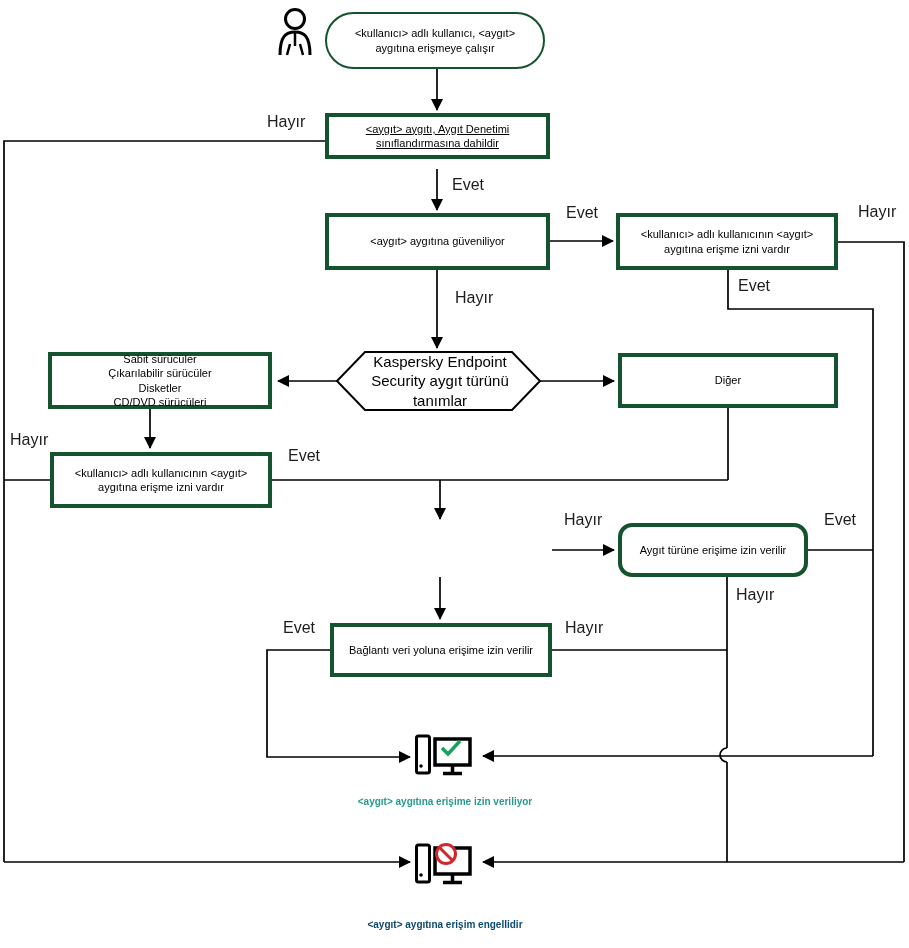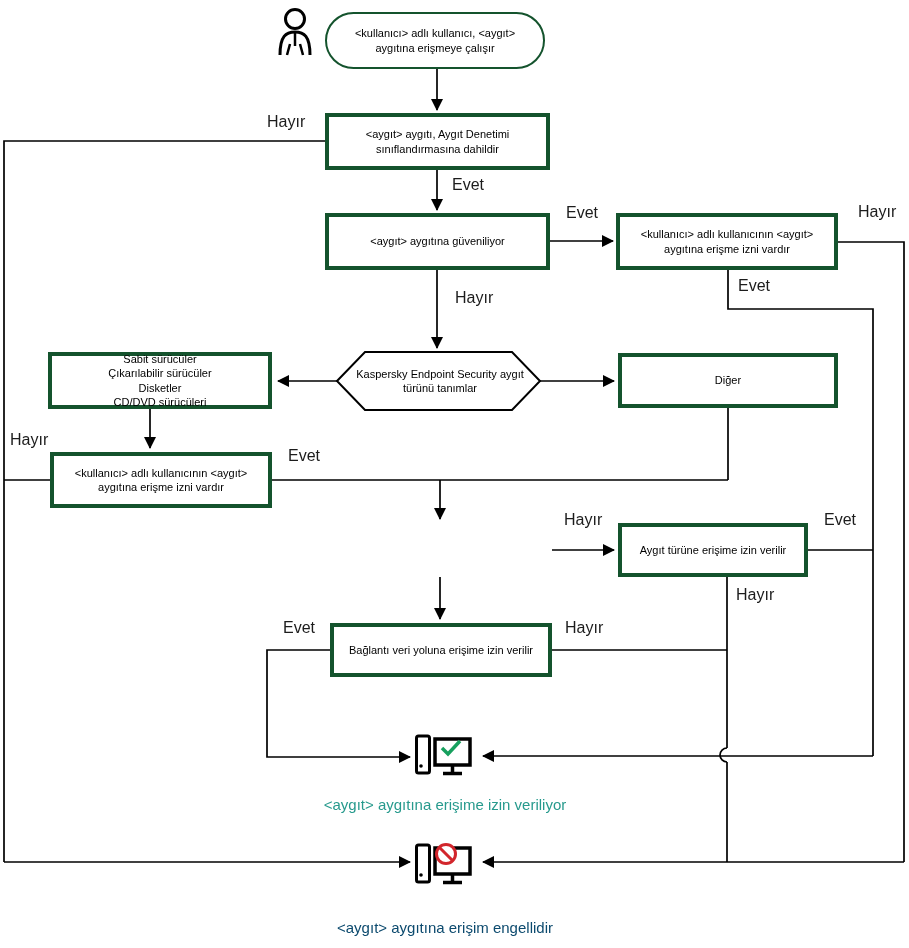--- a/index.html
+++ b/index.html
@@ -8,28 +8,28 @@
   svg.wires{position:absolute;left:0;top:0;z-index:1;}
   .node{
     position:absolute;z-index:2;background:#fff;border:4px solid #14532d;
     display:flex;align-items:center;justify-content:center;text-align:center;
     font-size:11px;line-height:1.3;color:#000;box-sizing:border-box;
     padding:2px 8px;white-space:pre-line;
   }
   .terminator{border-radius:30px;border-width:2px;}
   .hex-text{
     position:absolute;z-index:3;display:flex;align-items:center;justify-content:center;
-    text-align:center;font-size:11px;line-height:1.3;color:#000;box-sizing:border-box;
+    text-align:center;font-size:15px;line-height:1.3;color:#000;box-sizing:border-box;
     background:transparent;border:none;
   }
   .edge-label{
     position:absolute;z-index:3;font-size:16px;color:#1c1c1c;white-space:nowrap;
   }
   .caption{
-    position:absolute;z-index:3;font-size:15px;text-align:center;width:330px;white-space:nowrap;
+    position:absolute;z-index:3;font-size:10px;text-align:center;width:330px;white-space:nowrap;font-weight:bold;
   }
   .caption.ok{color:#279a8d;}
   .caption.blocked{color:#0c4a6e;}
 </style>
 </head>
 <body>
 
 <div class="stage">
 
   <svg class="wires" width="909" height="948" viewBox="0 0 909 948">
@@ -99,21 +99,21 @@
         <circle cx="31" cy="12" r="9.5" fill="#fff" stroke="#d2262c" stroke-width="3"></circle>
         <path d="M24.5,5.5 L37.5,18.5" stroke="#d2262c" stroke-width="3"></path>
       </g>
     </g>
   </svg>
 
   <div class="node terminator" style="left:325px;top:12px;width:220px;height:57px;">
     <span>&lt;kullanıcı&gt; adlı kullanıcı, &lt;aygıt&gt; aygıtına erişmeye çalışır</span>
   </div>
 
-  <div class="node" style="left:325px;top:113px;width:225px;height:57px;">
+  <div class="node" style="left:325px;top:113px;width:225px;height:46px;text-decoration:underline;">
     <span>&lt;aygıt&gt; aygıtı, Aygıt Denetimi sınıflandırmasına dahildir</span>
   </div>
 
   <div class="node" style="left:325px;top:213px;width:225px;height:57px;">
     <span>&lt;aygıt&gt; aygıtına güveniliyor</span>
   </div>
 
   <div class="node" style="left:616px;top:213px;width:222px;height:57px;">
     <span>&lt;kullanıcı&gt; adlı kullanıcının &lt;aygıt&gt; aygıtına erişme izni vardır</span>
   </div>
@@ -131,21 +131,21 @@
 
   <div class="node" style="left:618px;top:353px;width:220px;height:55px;">
     <span>Diğer</span>
   </div>
 
   <div class="node" style="left:50px;top:452px;width:222px;height:56px;">
     <span>&lt;kullanıcı&gt; adlı kullanıcının &lt;aygıt&gt; aygıtına erişme izni vardır</span>
   </div>
 
 
-  <div class="node" style="left:618px;top:523px;width:190px;height:54px;">
+  <div class="node" style="left:618px;top:523px;width:190px;height:54px;border-radius:14px;">
     <span>Aygıt türüne erişime izin verilir</span>
   </div>
 
   <div class="node" style="left:330px;top:623px;width:222px;height:54px;">
     <span>Bağlantı veri yoluna erişime izin verilir</span>
   </div>
 
   <div class="edge-label" style="left:267px;top:113px;">Hayır</div>
   <div class="edge-label" style="left:452px;top:176px;">Evet</div>
   <div class="edge-label" style="left:566px;top:204px;">Evet</div>

